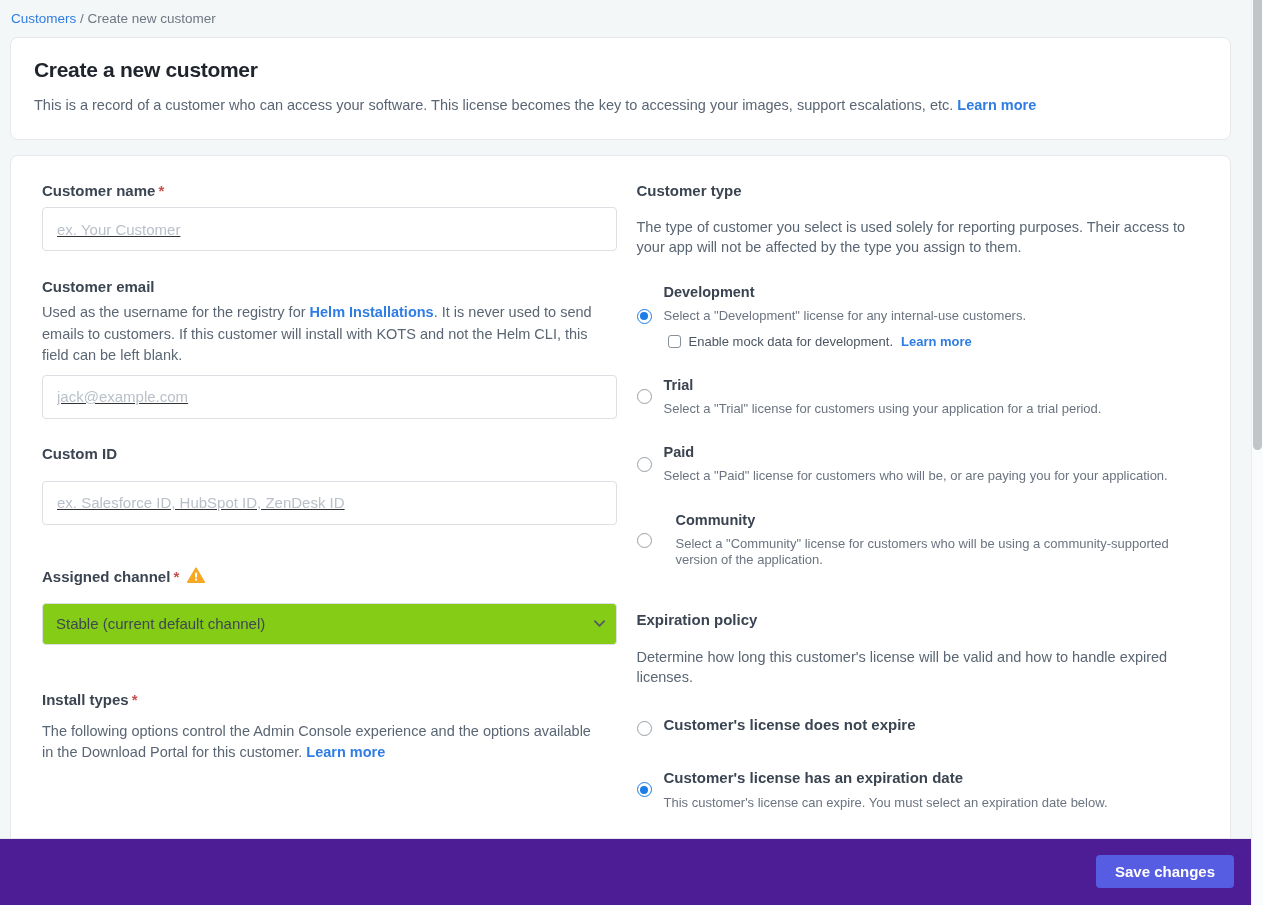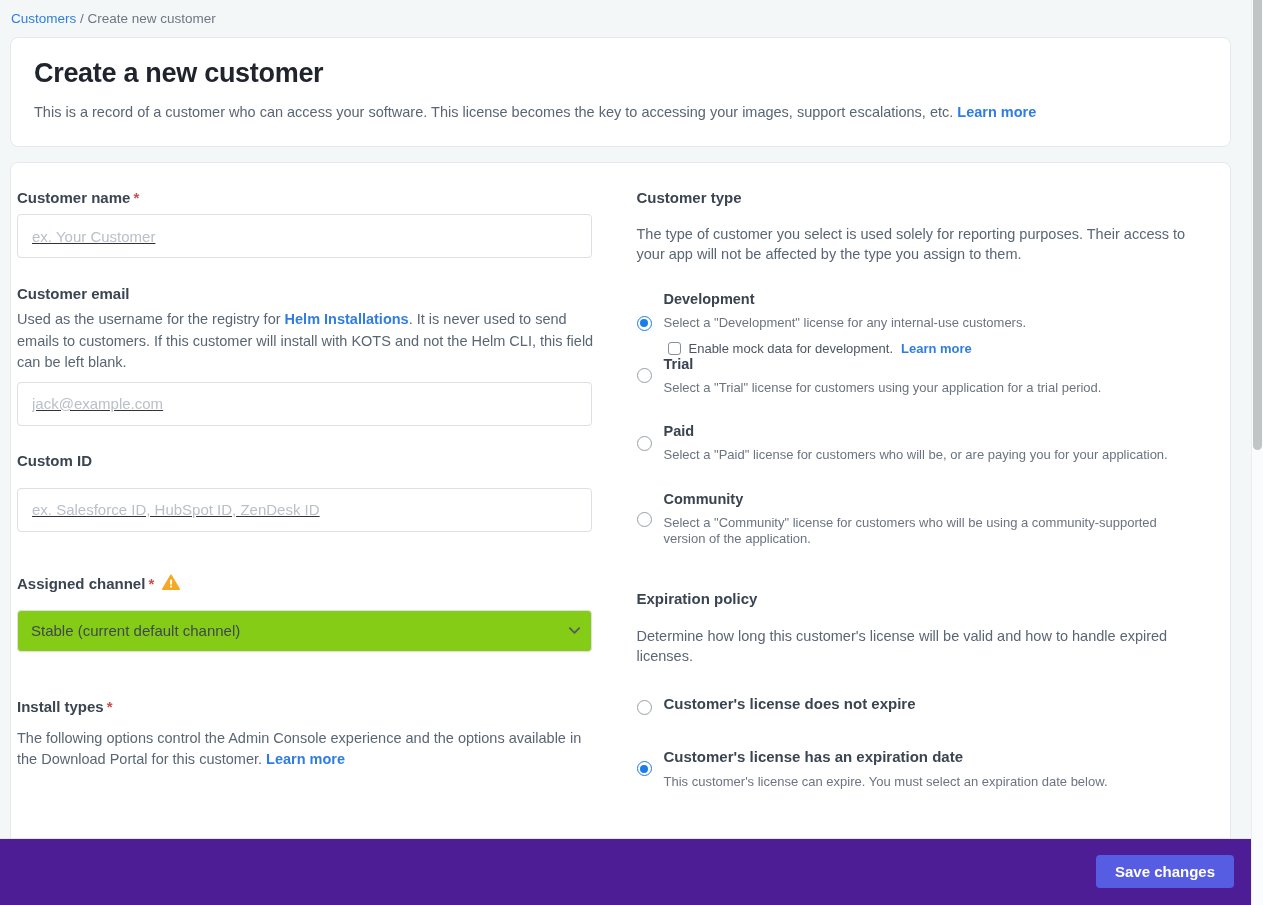--- a/index.html
+++ b/index.html
@@ -16,25 +16,25 @@
     position:relative;
   }
   .breadcrumb{padding:11px 0 11px 11px;font-size:13.5px;color:#6e7782;}
   .breadcrumb a{color:var(--link);text-decoration:none;}
   .card{
     background:#fff;border:1px solid var(--border);border-radius:8px;
     margin:0 32px 0 10px;
   }
   .header-card{padding:20px 23px 26px;}
   .page-title{
-    font-size:27px;font-weight:700;color:var(--dark);letter-spacing:-0.3px;margin-bottom:15px;
+    font-size:21px;font-weight:700;color:var(--dark);letter-spacing:-0.3px;margin-bottom:15px;
   }
   .page-desc{font-size:14.5px;color:var(--text);}
   a.inline-link{color:var(--link);text-decoration:none;font-weight:700;}
-  .main-card{margin-top:15px;height:700px;padding:26px 6px;display:flex;gap:32px;overflow:hidden;}
+  .main-card{margin-top:15px;height:700px;padding:26px 31px;display:flex;gap:32px;overflow:hidden;}
   .col{flex:1;min-width:0;}
 
   .field-label{font-size:15px;font-weight:700;color:var(--label);}
   .req{color:var(--required);font-weight:700;margin-left:3px;}
   .para{font-size:14.5px;line-height:21.5px;color:var(--text);max-width:585px;}
   .text-input{
     display:block;width:575px;height:44px;margin-top:8px;
     border:1px solid var(--inputborder);border-radius:4px;
     padding:0 14px;font-size:15px;color:#333;outline:none;
     font-family:"Liberation Sans", sans-serif;
@@ -55,21 +55,21 @@
     padding:0 34px 0 13px;font-size:15px;color:#3f4850;outline:none;
     font-family:"Liberation Sans", sans-serif;
   }
   .select-wrap .chev{position:absolute;right:11px;top:13px;pointer-events:none;}
 
   .section-heading{font-size:15px;font-weight:700;color:var(--label);}
   .rc-para{font-size:14.5px;line-height:20px;color:var(--text);max-width:565px;}
 
   .opt-list{margin-top:27px;}
   .radio-option{display:flex;gap:12px;align-items:center;}
-  .mb28{}.mb27{margin-bottom:27px;}
+  .mb28{margin-bottom:28px;}.mb27{margin-bottom:27px;}
   .radio{
     width:15px;height:15px;border-radius:50%;border:1px solid #98a0a8;background:#fff;
     flex-shrink:0;position:relative;cursor:pointer;
   }
   .radio.checked{border-color:var(--radio);border-width:1.5px;}
   .radio.checked::after{
     content:"";position:absolute;left:50%;top:50%;transform:translate(-50%,-50%);
     width:8px;height:8px;border-radius:50%;background:var(--radio);
   }
   .opt-content{max-width:548px;}
@@ -201,21 +201,21 @@
       <div class="radio-option mb27">
         <span class="radio"></span>
         <div class="opt-content">
           <div class="opt-title">Paid</div>
           <div class="opt-desc">Select a "Paid" license for customers who will be, or are paying you for your application.</div>
         </div>
       </div>
 
       <div class="radio-option">
         <span class="radio"></span>
-        <div class="opt-content" style="max-width:538px;">
+        <div class="opt-content" style="max-width:538px;margin-left:12px;">
           <div class="opt-title">Community</div>
           <div class="opt-desc">Select a "Community" license for customers who will be using a community-supported version of the application.</div>
         </div>
       </div>
     </div>
 
     <div class="section-heading mt42">Expiration policy</div>
     <div class="rc-para" style="margin-top:19px;">Determine how long this customer's license will be valid and how to handle expired licenses.</div>
 
     <div class="opt-list exp" style="margin-top:29px;">

